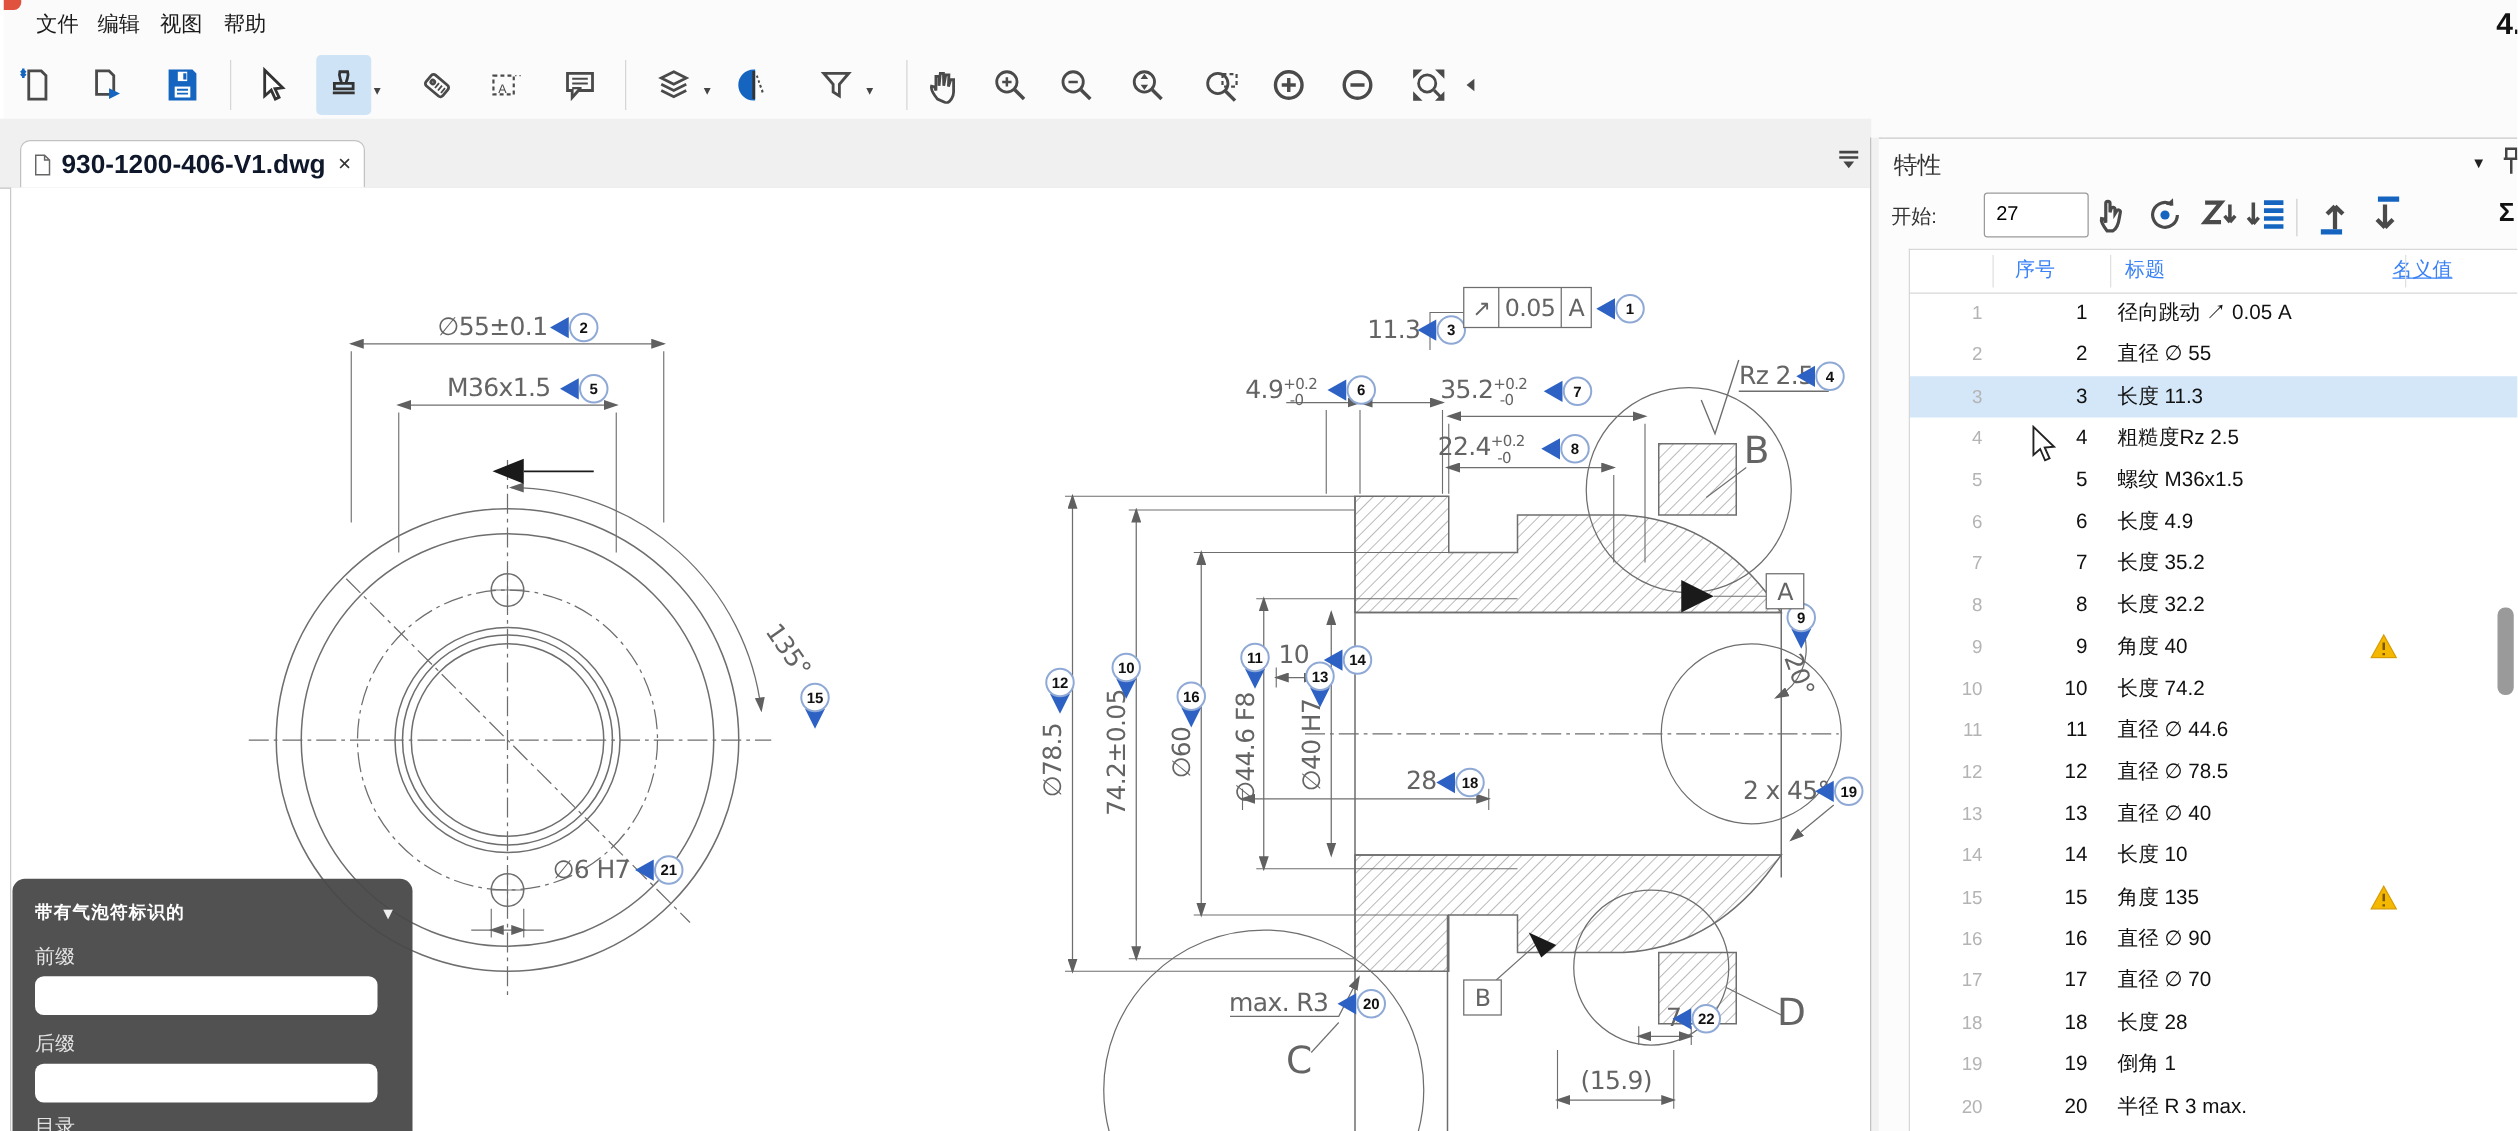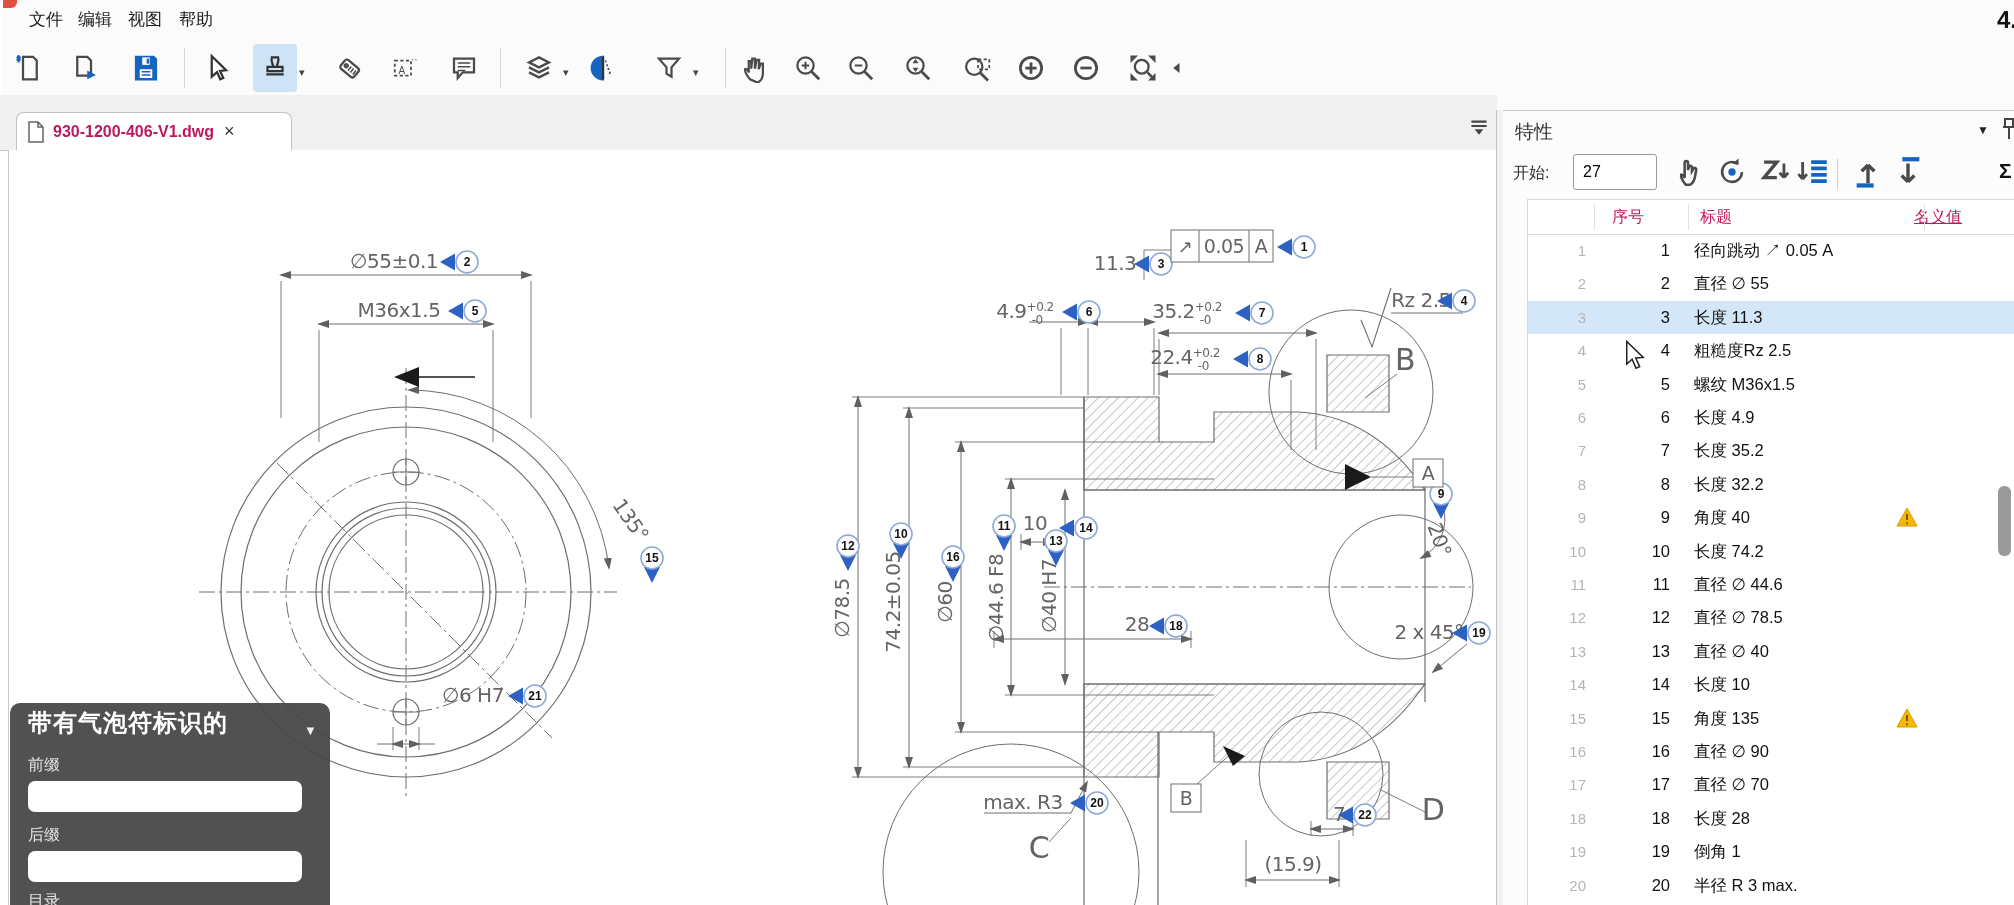--- a/index.html
+++ b/index.html
@@ -13,54 +13,54 @@
   #win-accent{left:0;top:0;width:14px;height:8px;background:#e0523e;border-radius:0 0 6px 0;}
   #version-frag{right:0;top:6px;font-size:24px;font-weight:bold;color:#111;}
   .tbicon{position:absolute;top:44px;width:44px;height:48px;display:flex;align-items:center;justify-content:center;}
   .tbicon.hl{background:#cfe3f6;border-radius:4px;}
   .tbsep{position:absolute;top:48px;width:1px;height:40px;background:#d6d6d6;}
   .dd{position:absolute;font-size:11px;color:#444;top:66px;}
   
   #tabstrip{left:0;top:95px;width:1497px;height:55px;background:#f0f0f0;border-bottom:1px solid #c6c6c6;}
   #tab{left:16px;top:17px;width:276px;height:38px;background:#fff;border:1px solid #c2c2c2;border-bottom:none;
        border-radius:8px 8px 0 0;display:flex;align-items:center;padding:0 10px;box-sizing:border-box;}
-  #tab-title{font-size:16px;font-weight:bold;color:#be185d;margin:0 8px;white-space:nowrap;}
+  #tab-title{font-size:21px;font-weight:bold;color:#0f172a;margin:0 8px;white-space:nowrap;}
   #tab-close{font-size:18px;color:#333;margin-left:2px;cursor:pointer;}
   #tabs-overflow{left:1466px;top:18px;width:26px;height:26px;color:#444;}
   
   #canvas{left:8px;top:150px;width:1489px;height:755px;background:#fff;border-left:1px solid #c9c9c9;}
   
   #splitter{left:1496px;top:110px;width:7px;height:795px;background:#f1f1f1;border-left:1px solid #c2c2c2;border-right:1px solid #c2c2c2;}
   
   #panel{left:1503px;top:110px;width:511px;height:795px;background:#fcfcfc;border-top:1px solid #c9c9c9;}
   #panel-title{left:12px;top:8px;font-size:19px;color:#333;}
   #panel-caret{left:474px;top:12px;font-size:12px;color:#222;}
   #panel-pin{left:498px;top:6px;}
   #start-label{left:10px;top:52px;font-size:16px;color:#333;}
-  #start-input{left:70px;top:43px;width:84px;height:36px;border:1px solid #9a9a9a;border-radius:3px;background:#fff;
+  #start-input{left:84px;top:43px;width:84px;height:36px;border:1px solid #9a9a9a;border-radius:3px;background:#fff;
                font-size:16px;padding:0 9px;box-sizing:border-box;font-family:inherit;}
   .pico{position:absolute;top:44px;width:38px;height:38px;}
   .psep{position:absolute;top:48px;width:1px;height:30px;background:#cfcfcf;}
   #sigma{left:496px;top:48px;font-size:21px;font-weight:bold;color:#111;}
   
   #ptable{left:24px;top:88px;width:487px;height:707px;border:1px solid #d8d8d8;border-right:none;background:#fff;overflow:hidden;}
-  .th{position:absolute;top:0;height:33px;line-height:33px;font-size:16px;color:#be185d;}
+  .th{position:absolute;top:0;height:33px;line-height:33px;font-size:16px;color:#3b82f6;}
   #thead{position:absolute;left:0;top:0;width:100%;height:34px;background:#fff;border-bottom:1px solid #d8d8d8;}
   .hsep{position:absolute;top:4px;width:1px;height:26px;background:#e0e0e0;}
   .trow{position:absolute;left:0;width:100%;height:33px;}
   .trow.sel{background:#d4e7f8;}
   .c-idx{position:absolute;left:0;width:58px;text-align:right;font-size:15px;color:#b4b4b4;line-height:33px;}
   .c-no{position:absolute;left:60px;width:82px;text-align:right;font-size:16.5px;color:#111;line-height:33px;}
   .c-title{position:absolute;left:166px;font-size:16.5px;color:#111;line-height:33px;white-space:nowrap;}
   .c-val{position:absolute;left:300px;width:222px;text-align:right;font-size:16.5px;color:#111;line-height:33px;white-space:nowrap;}
   .c-warn{position:absolute;left:368px;top:6px;}
   #vscroll{left:495px;top:375px;width:13px;height:70px;background:#9a9a9a;border-radius:6px;}
   
   #overlay{left:10px;top:703px;width:320px;height:202px;background:rgba(72,72,72,.95);border-radius:10px 10px 0 0;color:#fff;}
-  #overlay-title{left:18px;top:4px;font-size:24px;font-weight:bold;letter-spacing:1px;}
+  #overlay-title{left:18px;top:18px;font-size:14px;font-weight:bold;letter-spacing:1px;}
   #overlay-caret{left:294px;top:20px;font-size:13px;color:#eee;}
   .ov-label{position:absolute;left:18px;font-size:16px;color:#e3e3e3;}
   .ov-input{position:absolute;left:18px;width:274px;height:31px;background:#fff;border:none;border-radius:7px;font-size:15px;padding:0 10px;box-sizing:border-box;}
   
   .dimtxt{font-family:"DejaVu Sans",sans-serif;fill:#646464;letter-spacing:-0.5px;}
   svg text{user-select:none;}
   #cursor{left:1622px;top:340px;}
 </style>
 </head>
 <body>

